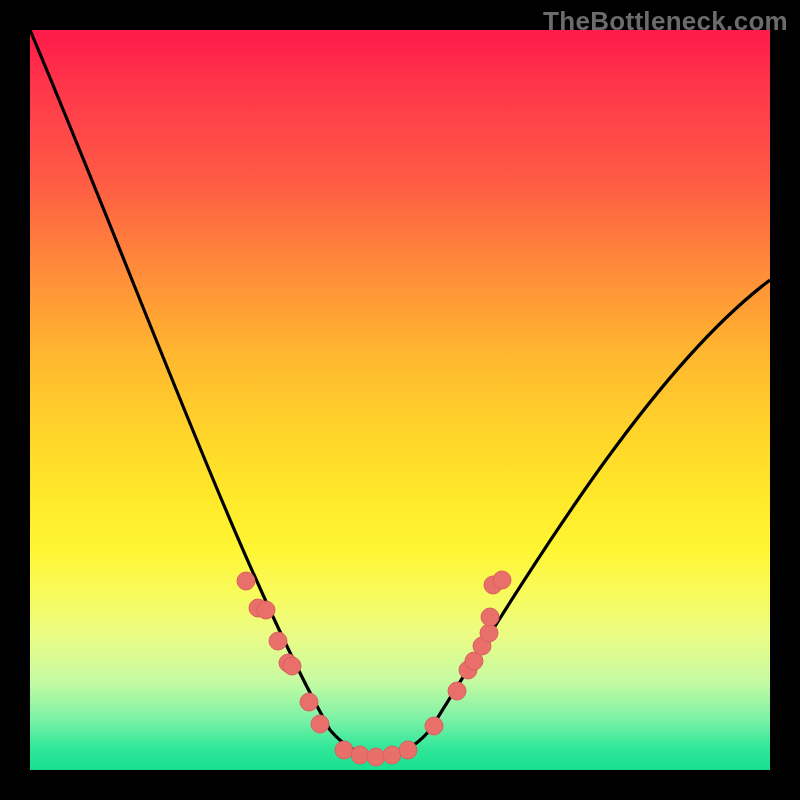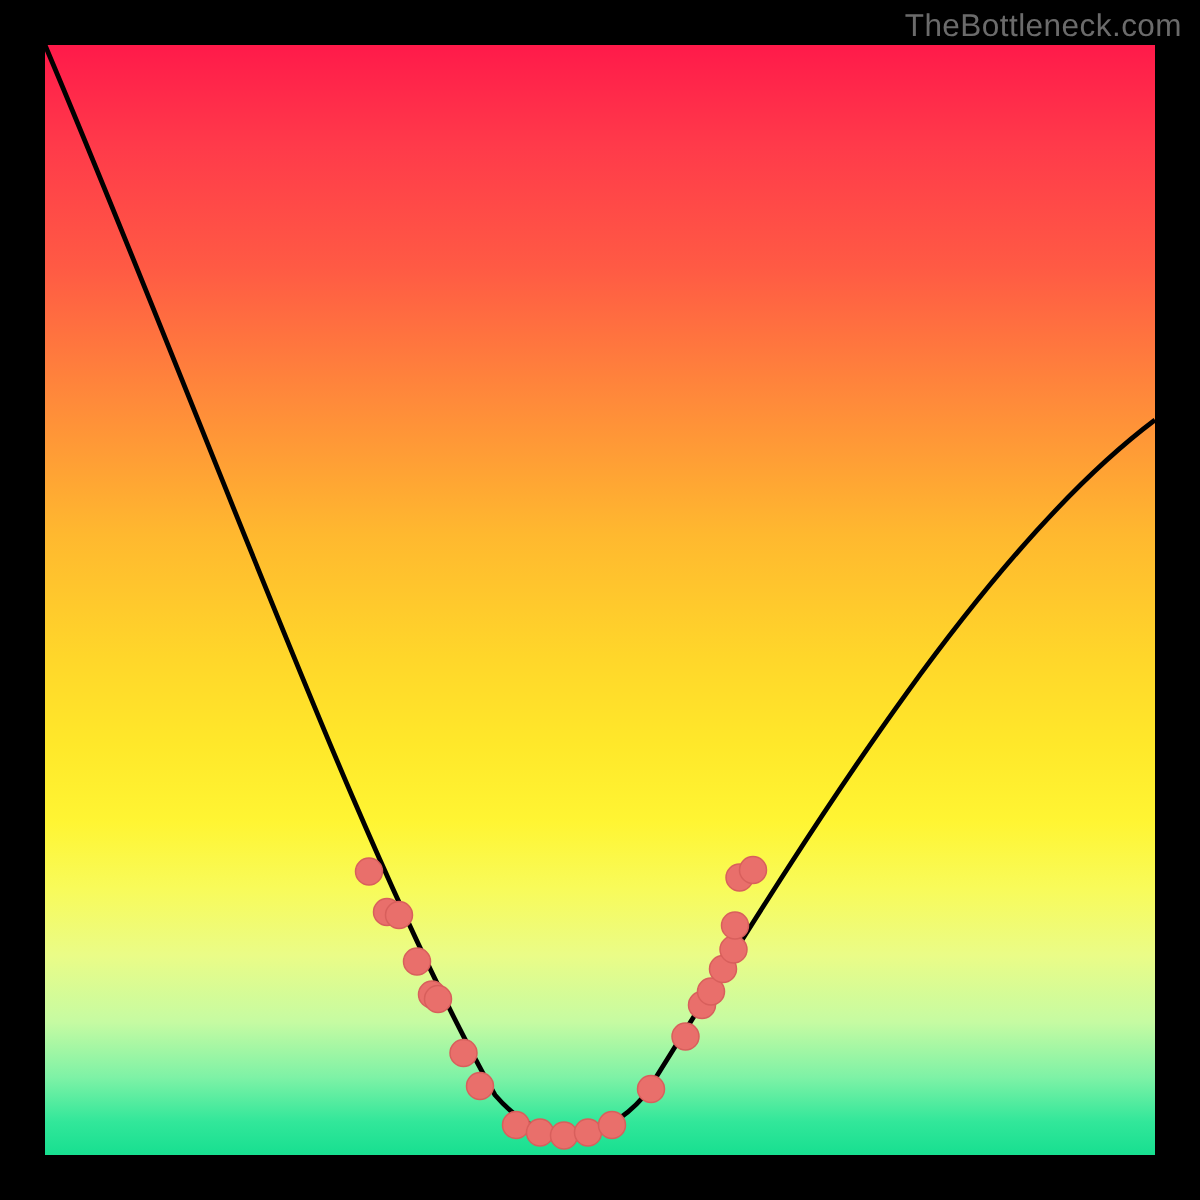--- a/index.html
+++ b/index.html
@@ -31,23 +31,23 @@
       #c6fba2 88%,
       #7ef2a6 93%,
       #32e79a 97%,
       #17df90 100%);
   }
   .watermark {
     position: absolute;
     top: 6px;
     right: 12px;
     color: #6b6b6b;
-    font-size: 21px;
+    font-size: 26px;
     letter-spacing: 0.3px;
-    font-weight: 400;
+    font-weight: 700;
   }
   svg.plot {
     position: absolute;
     left: 0;
     top: 0;
     width: 740px;
     height: 740px;
   }
 </style>
 </head>

